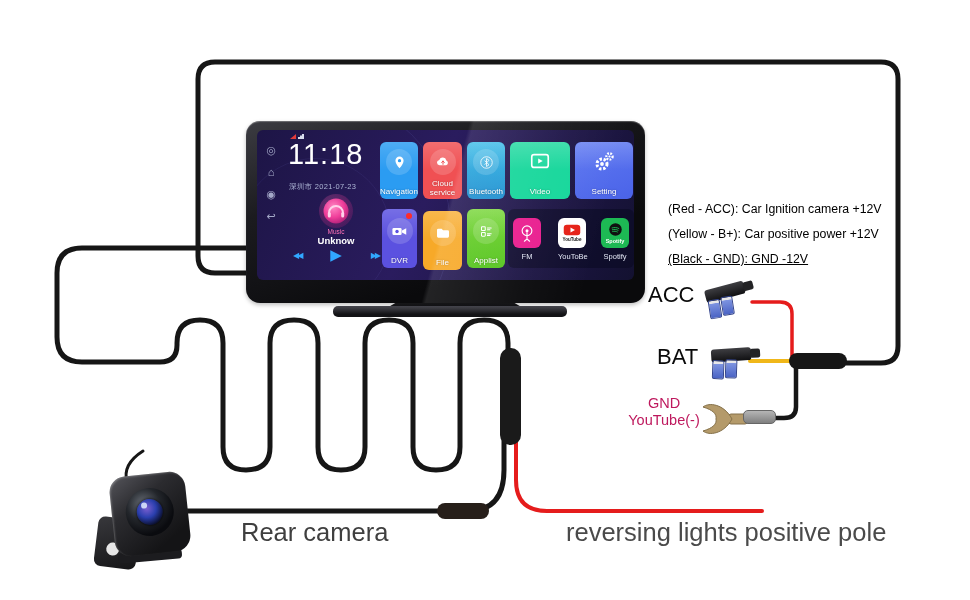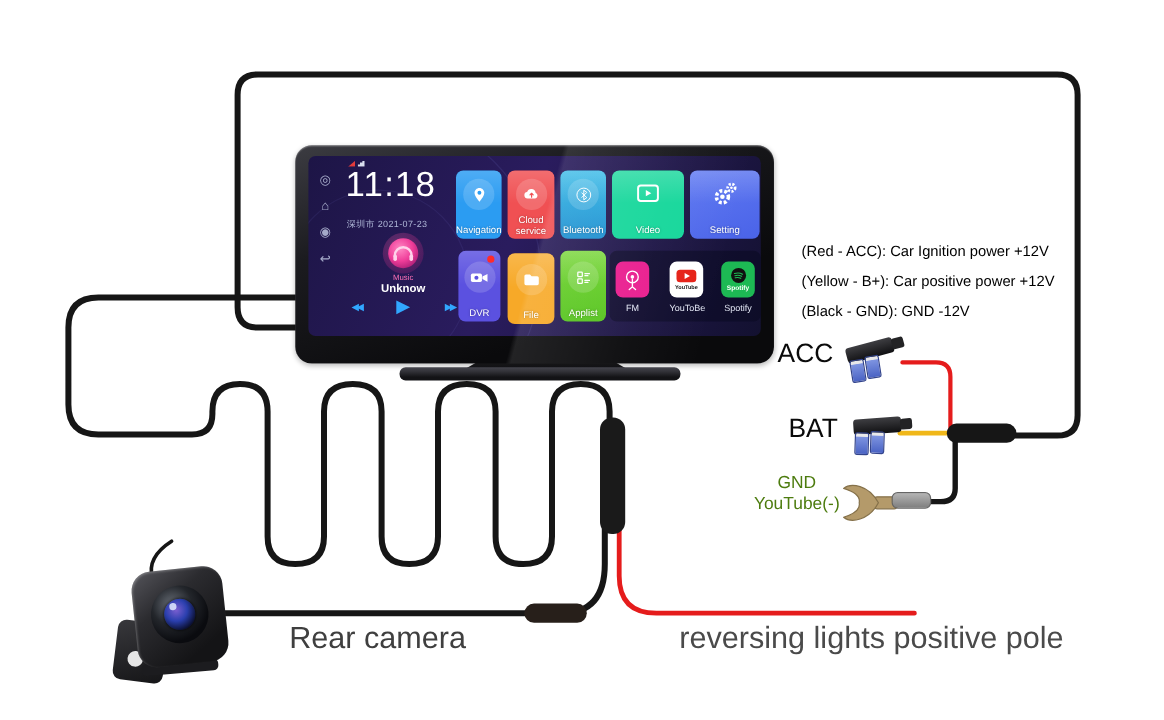--- a/index.html
+++ b/index.html
@@ -105,21 +105,21 @@
   .cam-bracket{position:absolute;left:96px;top:518px;width:42px;height:50px;border-radius:7px;z-index:4;
     transform:rotate(7deg);background:linear-gradient(160deg,#38383c,#151517);}
   .cam-hole{position:absolute;left:11px;top:25px;width:13px;height:13px;border-radius:50%;background:#e6e6e6;}
   .cam-foot{position:absolute;left:118px;top:551px;width:64px;height:10px;border-radius:4px;z-index:4;
     transform:rotate(-5deg);background:#1c1c1f;}
 
   
   .note{position:absolute;z-index:7;color:#000;}
   .legend-line{font-size:12.3px;white-space:nowrap;}
   .big-label{font-size:22px;color:#0a0a0a;}
-  .gnd-block{left:606px;top:395px;width:116px;text-align:center;font-size:14.5px;line-height:17px;color:#4d7c0f;}
+  .gnd-block{left:606px;top:395px;width:116px;text-align:center;font-size:14.5px;line-height:17px;color:#be185d;}
   .left-note{left:14px;top:381px;font-size:14.6px;line-height:22px;color:#101010;}
   .cap-label{font-size:25.5px;color:#3f3f3f;white-space:nowrap;}
 </style>
 </head>
 <body>
 
 <div id="canvas">
 
   <svg id="wires" width="970" height="600" viewBox="0 0 970 600">
 
@@ -325,23 +325,23 @@
   <div class="gnd-crimp"></div>
 
   <div class="cam-bracket">
     <div class="cam-hole"></div>
   </div>
   <div class="cam-foot"></div>
   <div class="cam-body">
     <div class="cam-lens"></div>
   </div>
 
-  <div class="note legend-line" style="left:668px;top:202px;">(Red - ACC): Car Ignition power +12V</div>
+  <div class="note legend-line" style="left:668px;top:202px;">(Red - ACC): Car Ignition camera +12V</div>
   <div class="note legend-line" style="left:668px;top:227px;">(Yellow - B+): Car positive power +12V</div>
-  <div class="note legend-line" style="left:668px;top:252px;">(Black - GND): GND -12V</div>
+  <div class="note legend-line" style="left:668px;top:252px;text-decoration:underline;">(Black - GND): GND -12V</div>
 
   <div class="note big-label" style="left:648px;top:282px;">ACC</div>
   <div class="note big-label" style="left:657px;top:344px;">BAT</div>
 
   <div class="note gnd-block">
     <div>GND</div>
     <div>YouTube(-)</div>
   </div>
 
 

